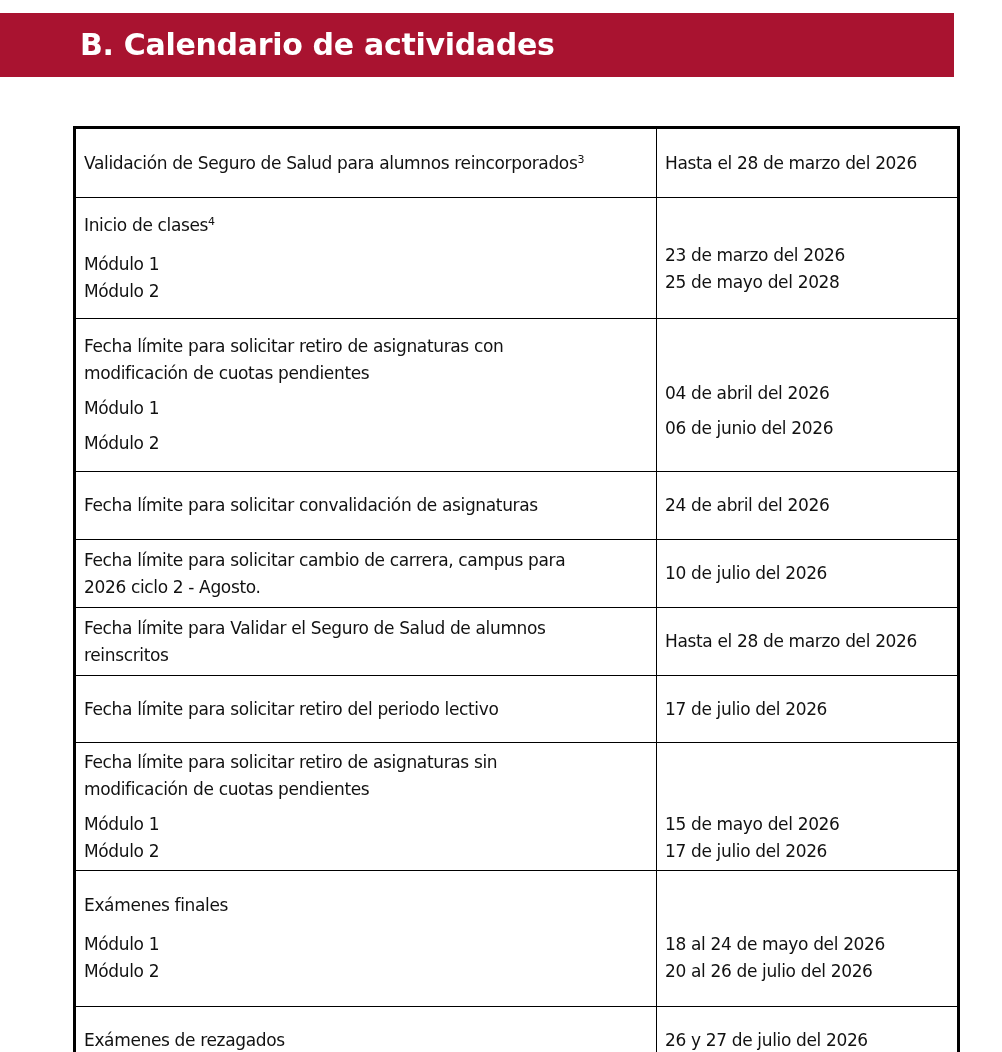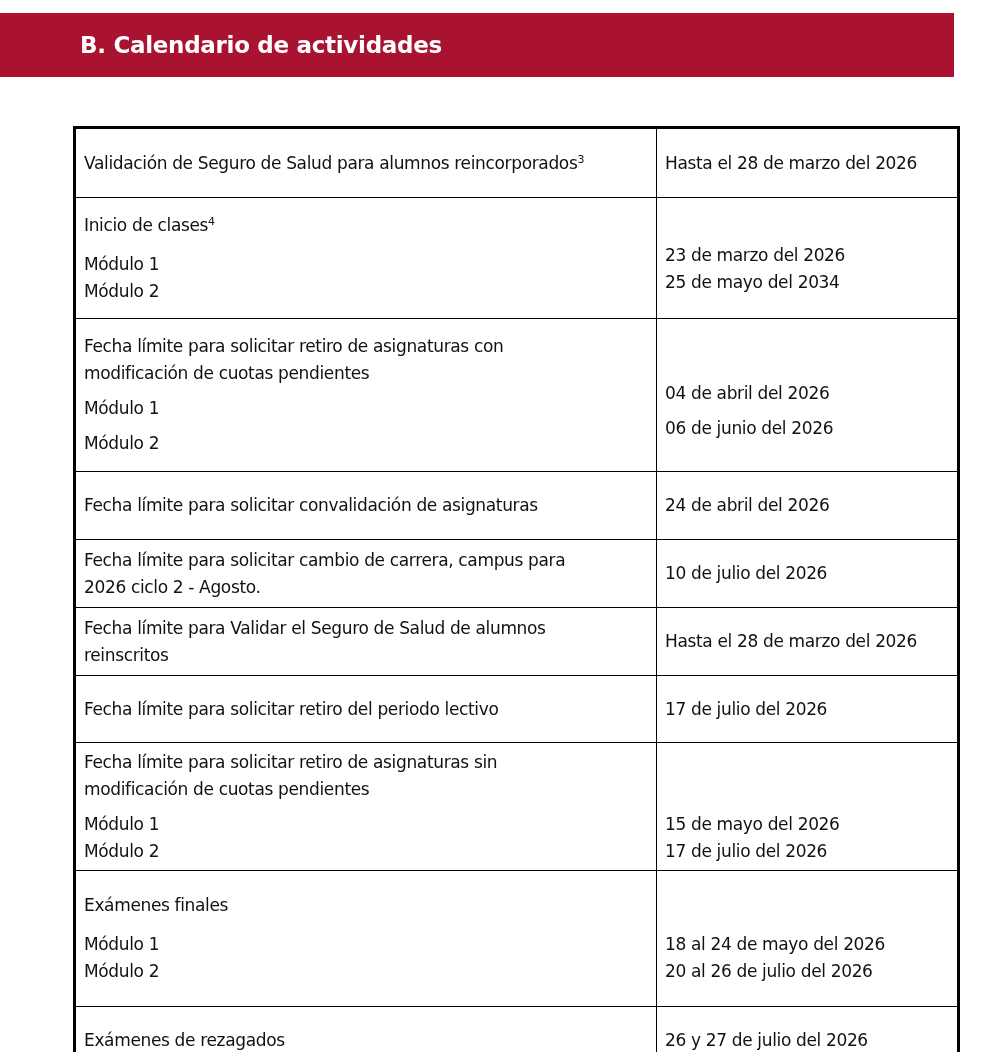--- a/index.html
+++ b/index.html
@@ -6,21 +6,21 @@
   body {
     width: 1002px; height: 1052px; position: relative; overflow: hidden;
     font-family: "DejaVu Sans", sans-serif; color: #111;
   }
   .banner {
     position: absolute; left: 0; top: 13px; width: 954px; height: 64px;
     background: #a91330;
   }
   .banner-title {
     position: absolute; left: 80px; top: 0; line-height: 64px;
-    color: #ffffff; font-weight: bold; font-size: 23px;
+    color: #ffffff; font-weight: bold; font-size: 30px;
     font-family: "DejaVu Sans", sans-serif; letter-spacing: -0.3px;
   }
   table.cal {
     position: absolute; left: 73px; top: 126px;
     width: 887px; border-collapse: collapse;
     border: 3px solid #000;
     font-size: 17px; letter-spacing: -0.35px;
   }
   table.cal td {
     border: 1.5px solid #000; vertical-align: middle;
@@ -53,21 +53,21 @@
     </tr>
 
     <tr style="height:121px">
       <td class="act">
         <span class="line"><span>Inicio de clases</span><sup>4</sup></span>
         <span class="line gap">Módulo 1</span>
         <span class="line">Módulo 2</span>
       </td>
       <td class="date">
         <span class="line" style="margin-top:21px">23 de marzo del 2026</span>
-        <span class="line">25 de mayo del 2034</span>
+        <span class="line">25 de mayo del 2028</span>
       </td>
     </tr>
 
     <tr style="height:153px">
       <td class="act">
         <span class="line">Fecha límite para solicitar retiro de asignaturas con</span>
         <span class="line">modificación de cuotas pendientes</span>
         <span class="line gap-sm">Módulo 1</span>
         <span class="line gap-sm">Módulo 2</span>
       </td>

